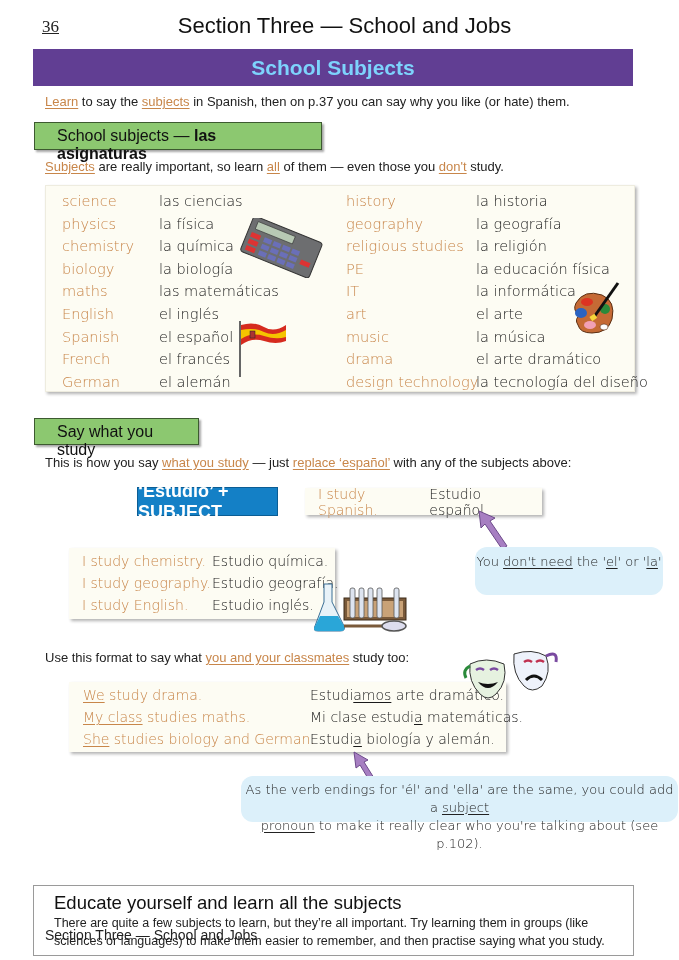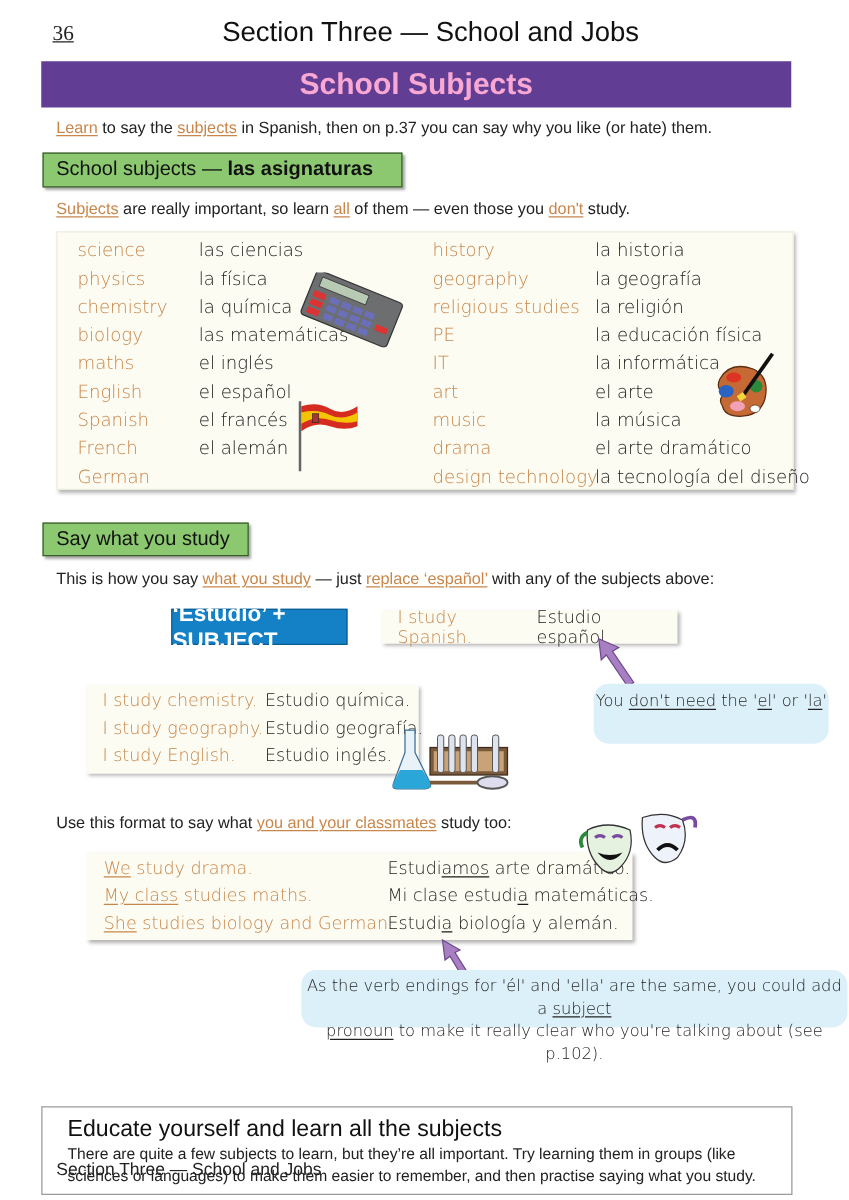--- a/index.html
+++ b/index.html
@@ -8,27 +8,27 @@
 
   .abs { position: absolute; }
   .u { text-decoration: underline; text-underline-offset: 2px; }
   .orange { color: #c8864a; }
   .hand { font-family: "DejaVu Sans", sans-serif; font-weight: 300; }
 
   
   .page-num { left: 42px; top: 17px; font-family: "Liberation Serif", serif; font-size: 17px; color: #222; text-decoration: underline; }
   .section-title { left: 0; width: 679px; top: 13px; text-align: center; font-size: 22px; color: #111; padding-left: 10px; }
   .title-bar { left: 33px; top: 49px; width: 600px; height: 37px; background: #613e93; display: flex; align-items: center; justify-content: center; }
-  .title-bar span { color: #f9a8d4; font-weight: bold; font-size: 24px; }
+  .title-bar span { color: #7dd3fc; font-weight: bold; font-size: 21px; }
 
   .intro { left: 45px; top: 94px; font-size: 13px; color: #222; }
   .intro .orange { color: #c8864a; }
 
   
-  .green-head { background: #8cc870; border: 1px solid #3d5a30; box-shadow: 2px 2px 2px rgba(0,0,0,0.35); font-size: 16px; padding: 4px 10px; color: #111; }
+  .green-head { background: #8cc870; border: 1px solid #3d5a30; box-shadow: 2px 2px 2px rgba(0,0,0,0.35); font-size: 16px; padding: 4px 22px; color: #111; }
   .gh1 { left: 34px; top: 122px; width: 288px; height: 28px; }
   .gh2 { left: 34px; top: 418px; width: 165px; height: 27px; }
 
   .sub-intro { left: 45px; top: 159px; font-size: 13px; color: #222; }
 
   
   .vocab-box { left: 45px; top: 185px; width: 590px; height: 207px; background: #fdfcf3; box-shadow: 2px 2px 3px rgba(0,0,0,0.3); border: 1px solid #eeecdf; }
   .vcol { position: absolute; top: 4px; }
   .vrow { height: 22.6px; font-size: 14.5px; line-height: 22.6px; white-space: nowrap; }
   .vcol-en1 { left: 16px; }
@@ -94,20 +94,21 @@
     <div class="vrow en">maths</div>
     <div class="vrow en">English</div>
     <div class="vrow en">Spanish</div>
     <div class="vrow en">French</div>
     <div class="vrow en">German</div>
   </div>
   <div class="vcol vcol-es1 hand">
     <div class="vrow es">las ciencias</div>
     <div class="vrow es">la física</div>
     <div class="vrow es">la química</div>
+    <div class="vrow es">la biología</div>
     <div class="vrow es">las matemáticas</div>
     <div class="vrow es">el inglés</div>
     <div class="vrow es">el español</div>
     <div class="vrow es">el francés</div>
     <div class="vrow es">el alemán</div>
   </div>
   <div class="vcol vcol-en2 hand">
     <div class="vrow en">history</div>
     <div class="vrow en">geography</div>
     <div class="vrow en">religious studies</div>

